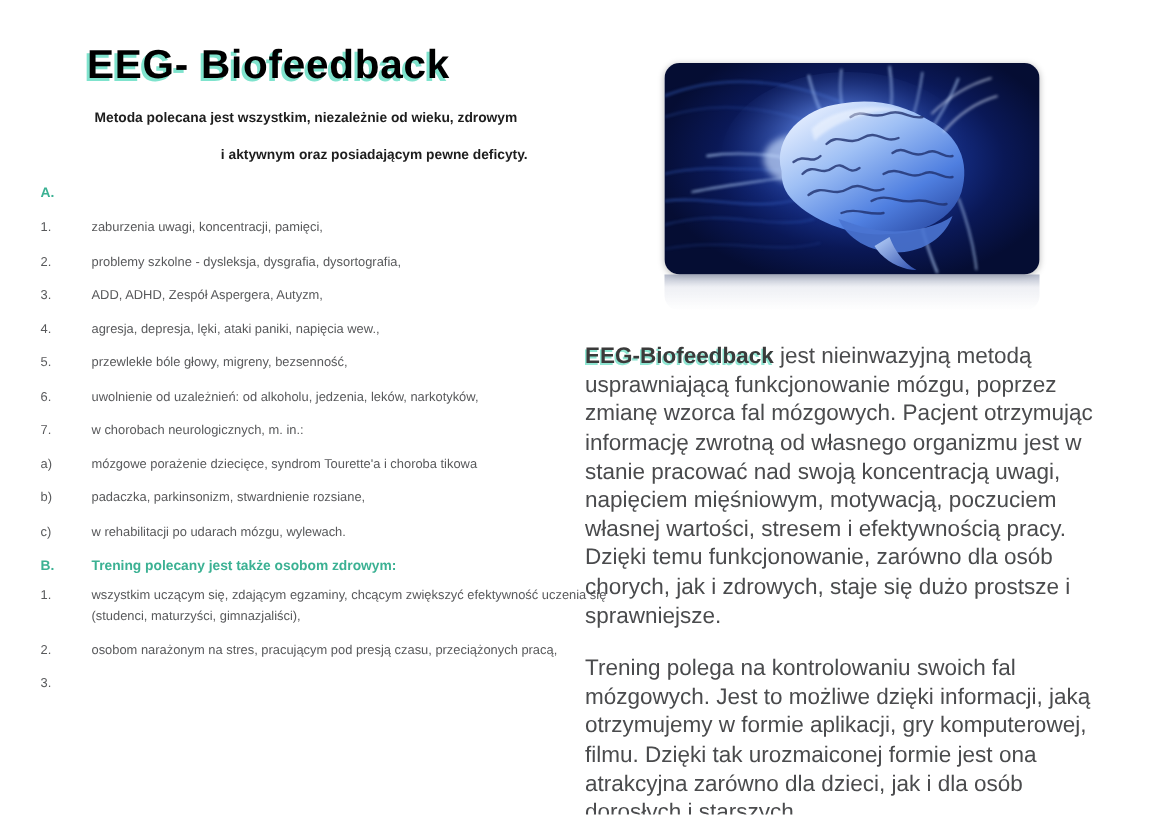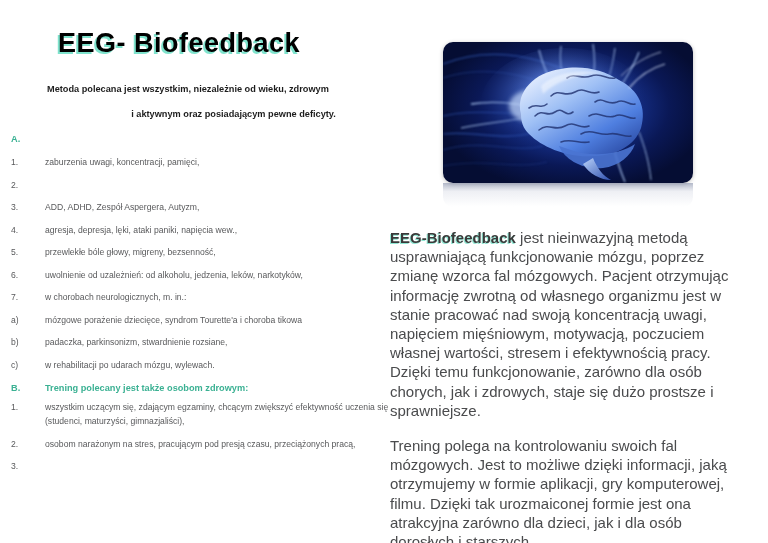--- a/index.html
+++ b/index.html
@@ -31,24 +31,23 @@
     font-weight: bold;
     letter-spacing: 0.5px;
     color: #000000;
     text-shadow: -2px 2px 0 #7fe3cd;
     white-space: nowrap;
   }
 
   
   .left-col {
     position: absolute;
-    left: 0;
+    left: 16px;
     top: 66px;
     width: 420px;
-    margin-top: 11px;
   }
 
   .lead {
     color: #1d1d1d;
     font-weight: bold;
     font-size: 9.2px;
     line-height: 25px;
     margin: 0;
   }
   .lead .lead-line-1 { display:block; padding-left: 47px; }
@@ -231,20 +230,21 @@
     <div class="section-head">
       <span class="marker">A.</span>
     </div>
 
     <div class="item">
       <span class="marker">1.</span>
       <span class="itext">zaburzenia uwagi, koncentracji, pamięci,</span>
     </div>
     <div class="item">
       <span class="marker">2.</span>
+      <span class="itext">problemy szkolne - dysleksja, dysgrafia, dysortografia,</span>
     </div>
     <div class="item">
       <span class="marker">3.</span>
       <span class="itext">ADD, ADHD, Zespół Aspergera, Autyzm,</span>
     </div>
     <div class="item">
       <span class="marker">4.</span>
       <span class="itext">agresja, depresja, lęki, ataki paniki, napięcia wew.,</span>
     </div>
     <div class="item">

